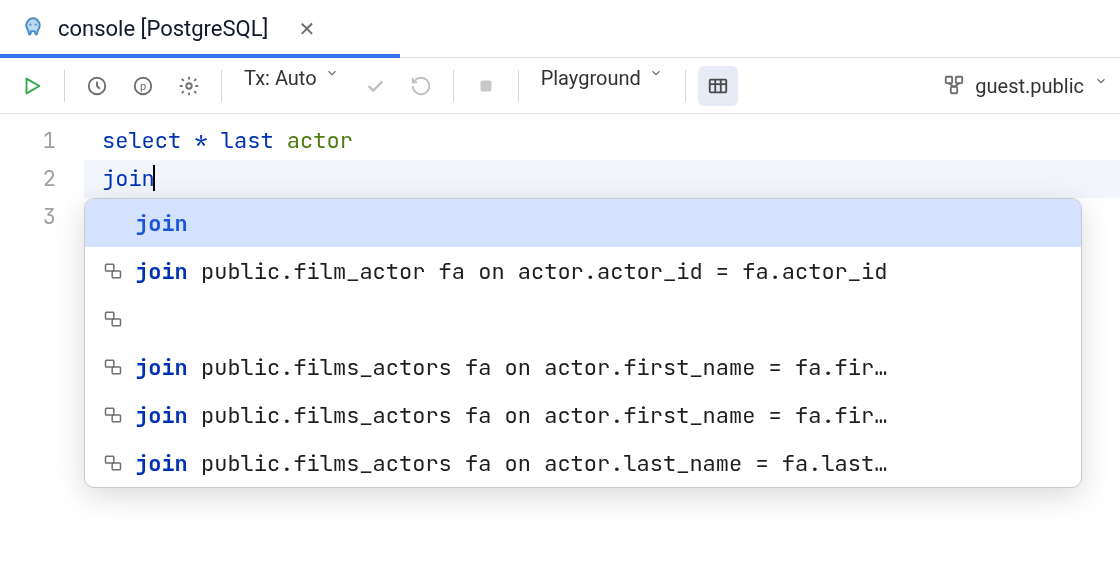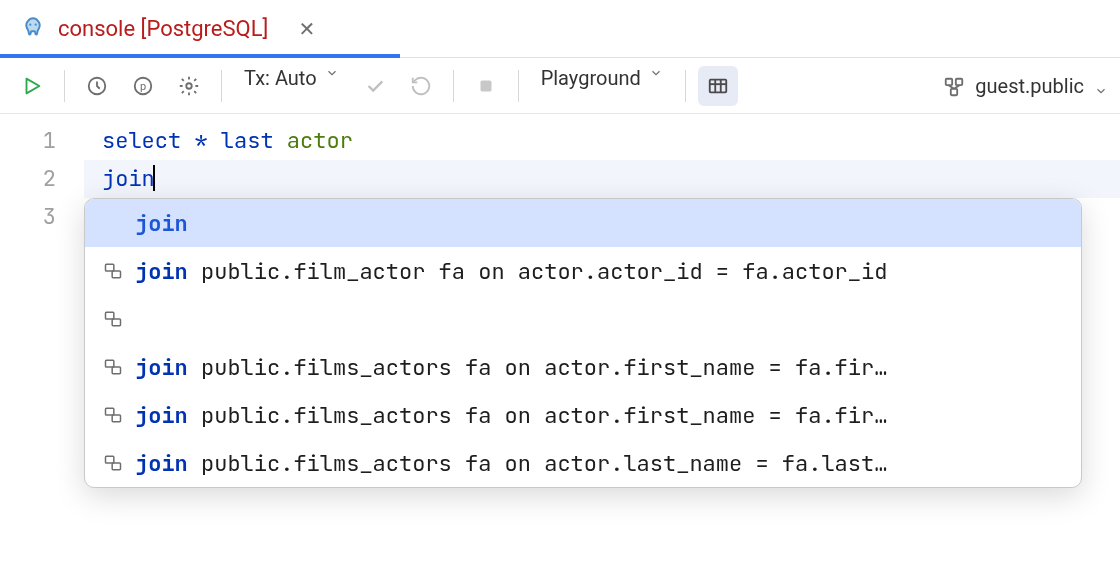--- a/index.html
+++ b/index.html
@@ -26,21 +26,21 @@
       position: absolute;
       left: 0;
       bottom: -1px;
       height: 4px;
       width: 400px;
       background: #3574f0;
     }
     .db-icon svg { display: block; }
     .tab-title {
       font-size: 22px;
-      color: #b91c1c;
+      color: #0f172a;
       font-weight: 400;
     }
     .close-icon {
       margin-left: 18px;
       font-size: 20px;
       color: #6e6e6e;
       line-height: 1;
     }
     .toolbar {
       display: flex;
@@ -77,21 +77,21 @@
       color: #333;
       border-radius: 6px;
     }
     .chevron {
       width: 14px;
       height: 14px;
     }
     .schema-area {
       margin-left: auto;
       display: flex;
-      align-items: flex-end;
+      align-items: flex-start;
       gap: 10px;
       font-size: 20px;
       color: #333;
     }
     .editor {
       display: flex;
       font-family: "JetBrains Mono", "SF Mono", Menlo, Consolas, monospace;
       font-size: 22px;
       position: relative;
     }

